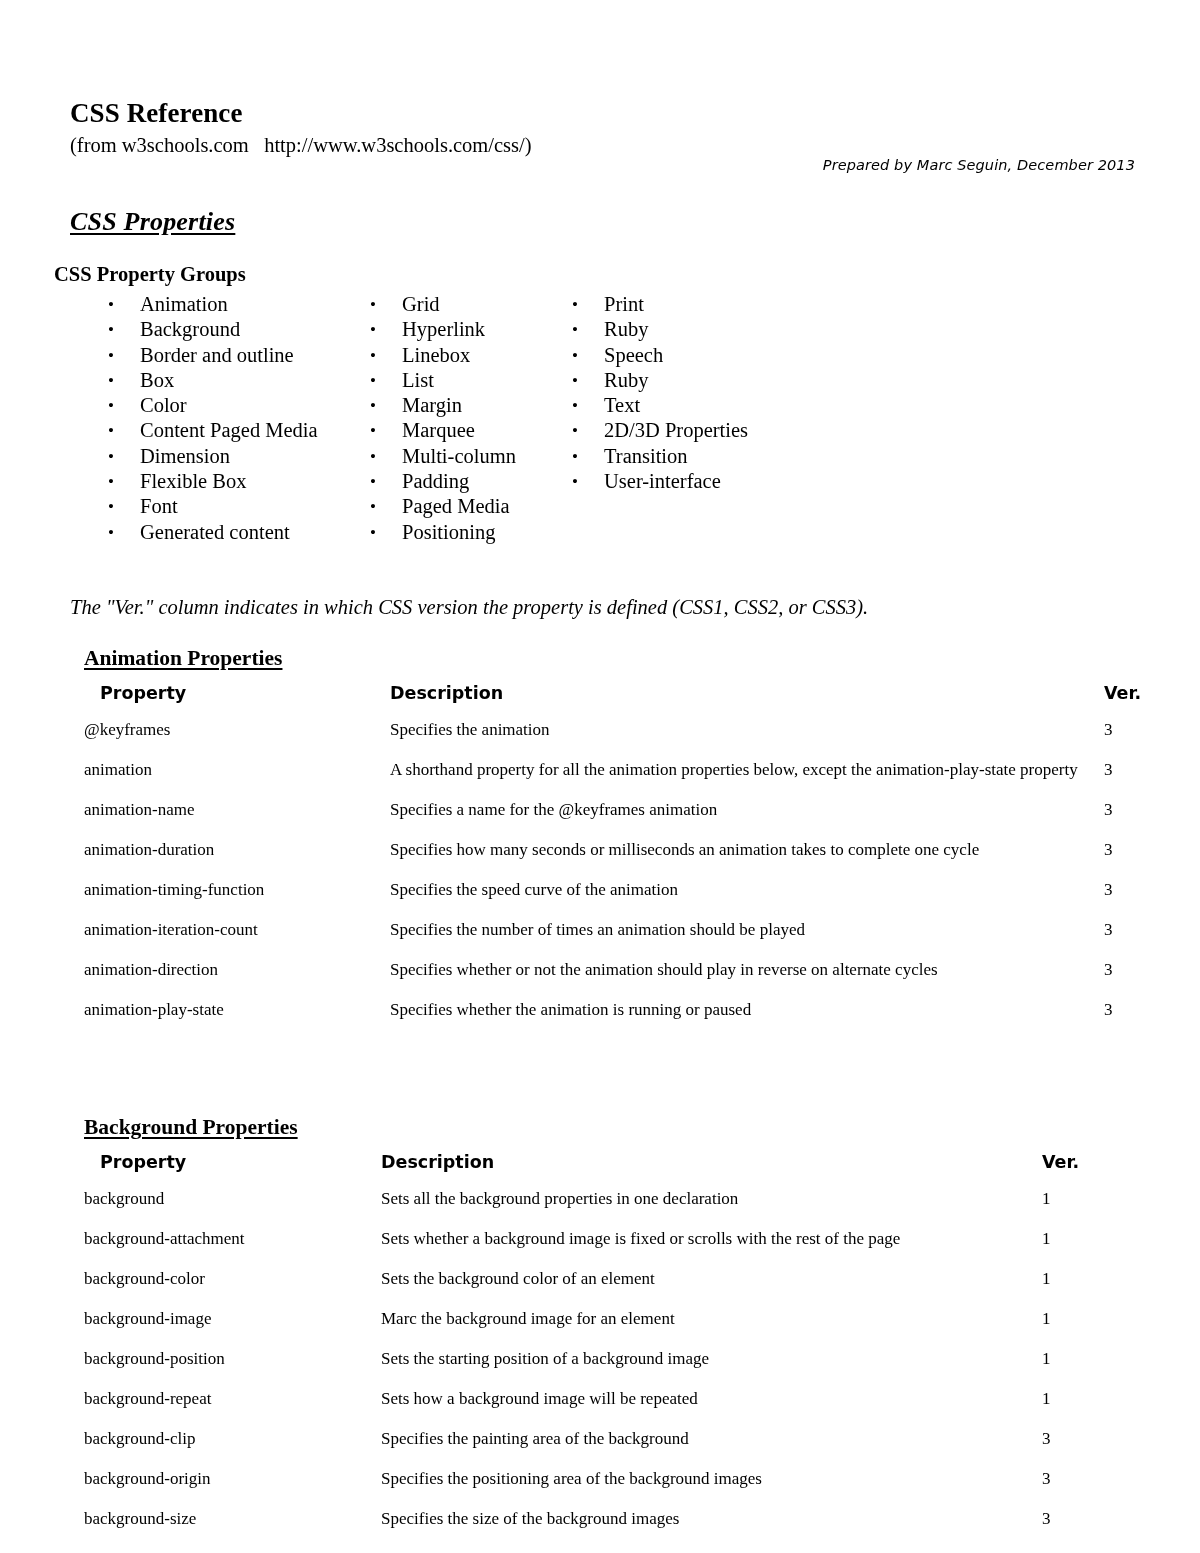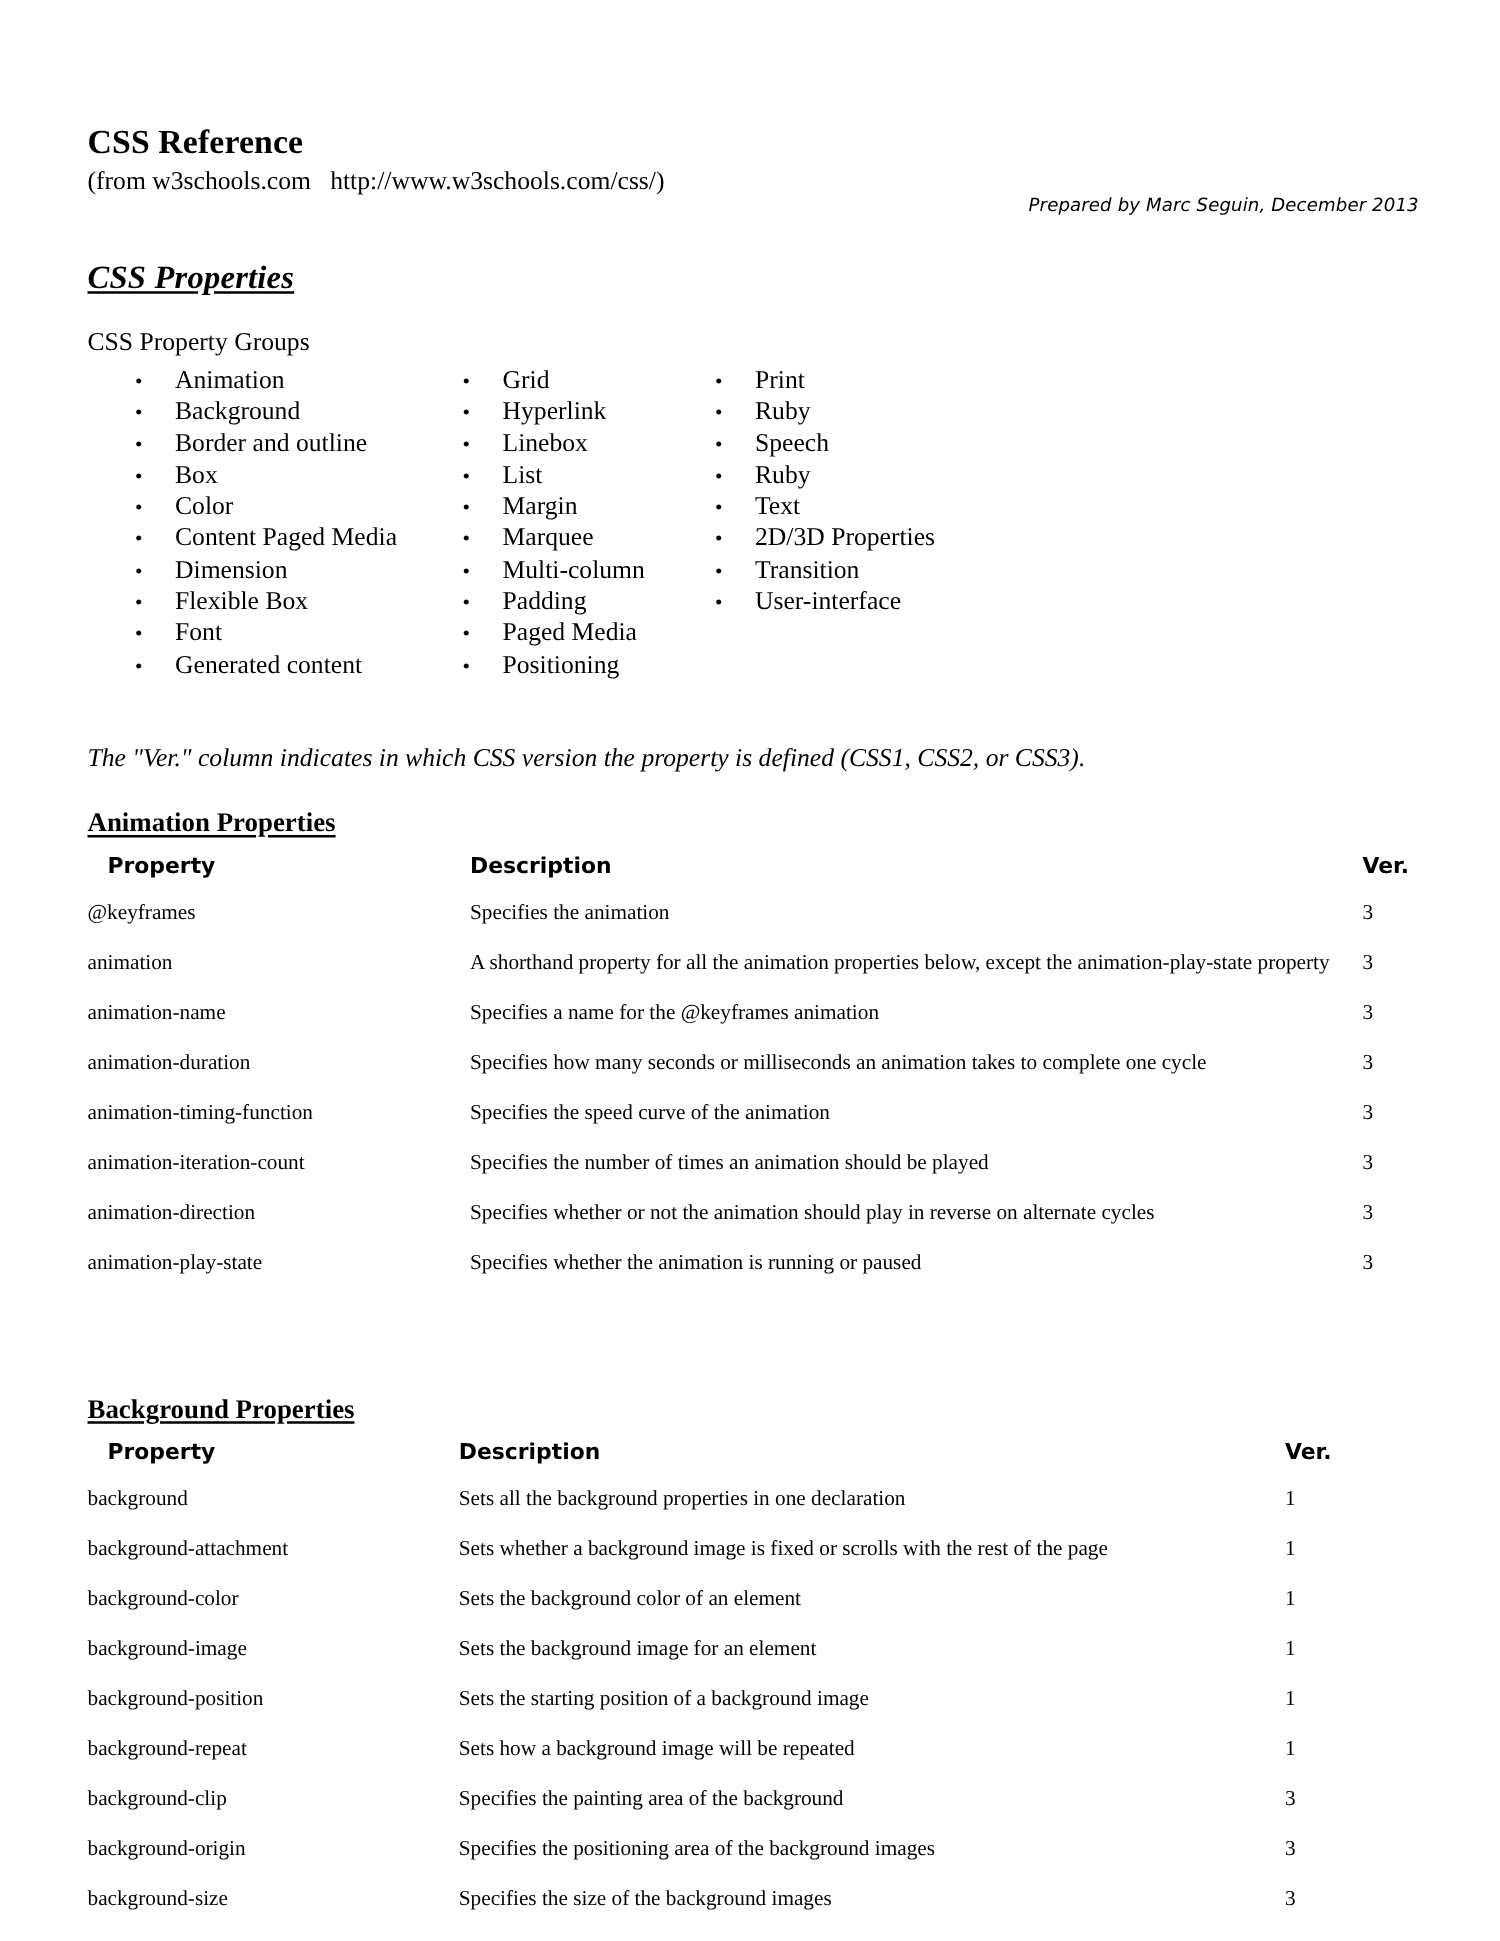--- a/index.html
+++ b/index.html
@@ -62,24 +62,24 @@
     font-style: italic;
     text-decoration: underline;
     text-underline-offset: 3px;
     letter-spacing: 0.2px;
     text-align: center;
   }
 
   
   .groups-title {
     position: absolute;
-    left: 70px;
+    left: 54px;
     top: 232px;
     font-size: 20.5px;
-    font-weight: normal;
+    font-weight: bold;
   }
   .groups-wrap {
     position: absolute;
     left: 70px;
     top: 261px;
     width: 1060px;
   }
   .group-col {
     position: absolute;
     top: 0;
@@ -111,21 +111,21 @@
     left: 70px;
     top: 565px;
     font-size: 20.5px;
     font-style: italic;
     white-space: nowrap;
   }
 
   
   .table-block {
     position: absolute;
-    left: 70px;
+    left: 84px;
     width: 1065px;
   }
   .table-title {
     font-size: 21.5px;
     font-weight: bold;
     text-decoration: underline;
     text-underline-offset: 3px;
     margin: 0 0 4px 0;
     display: inline-block;
   }
@@ -296,21 +296,21 @@
             <td class="c-desc">Sets whether a background image is fixed or scrolls with the rest of the page</td>
             <td class="c-ver">1</td>
           </tr>
           <tr>
             <td class="c-prop">background-color</td>
             <td class="c-desc">Sets the background color of an element</td>
             <td class="c-ver">1</td>
           </tr>
           <tr>
             <td class="c-prop">background-image</td>
-            <td class="c-desc">Sets the background image for an element</td>
+            <td class="c-desc">Marc the background image for an element</td>
             <td class="c-ver">1</td>
           </tr>
           <tr>
             <td class="c-prop">background-position</td>
             <td class="c-desc">Sets the starting position of a background image</td>
             <td class="c-ver">1</td>
           </tr>
           <tr>
             <td class="c-prop">background-repeat</td>
             <td class="c-desc">Sets how a background image will be repeated</td>

